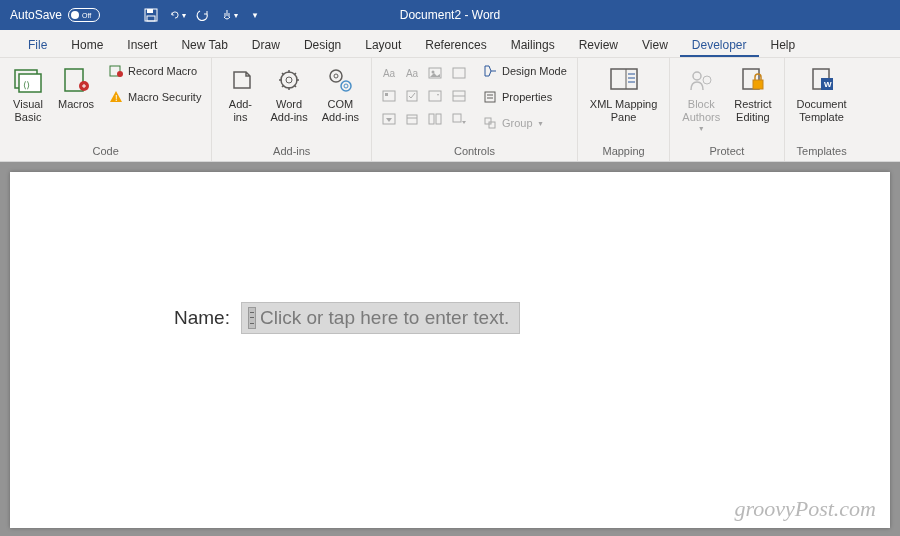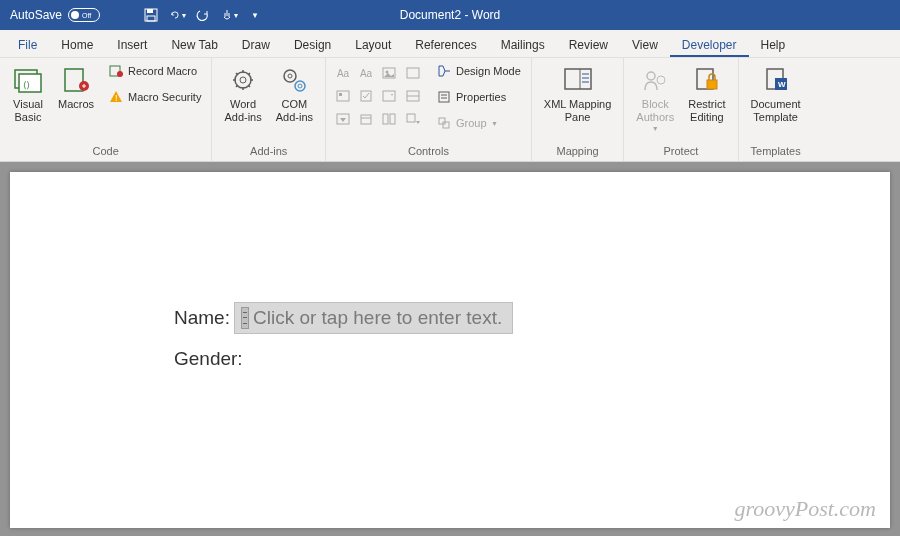--- a/index.html
+++ b/index.html
@@ -6,42 +6,42 @@
 body { width: 900px; height: 536px; background: #fff; overflow: hidden; position: relative; }
 
 .titlebar { height: 30px; background: #2b579a; color: #fff; display: flex; align-items: center; font-size: 12px; position: relative; gap: 28px; }
 .autosave { display: flex; align-items: center; gap: 6px; padding: 0 10px; }
 .toggle { width: 32px; height: 14px; border: 1px solid #fff; border-radius: 8px; display: flex; align-items: center; padding: 0 2px; }
 .toggle-knob { width: 8px; height: 8px; border-radius: 50%; background: #fff; }
 .qat { display: flex; gap: 8px; margin-left: 4px; align-items: center; }
 .qat-icon { width: 18px; height: 18px; display: flex; align-items: center; justify-content: center; cursor: pointer; }
 .title-center { position: absolute; left: 50%; transform: translateX(-50%); font-size: 12px; }
 
-.tabs { height: 28px; background: #f3f2f1; border-bottom: 1px solid #e1dfdd; display: flex; align-items: end; padding: 0 6px; font-size: 12px; }
+.tabs { height: 28px; background: #f3f2f1; border-bottom: 1px solid #e1dfdd; display: flex; align-items: end; padding: 0 16px; font-size: 12px; }
 .tab { padding: 6px 12px 5px; cursor: pointer; color: #323130; }
 .tab.file { color: #2b579a; font-weight: 400; }
 .tab.active { color: #2b579a; border-bottom: 2px solid #2b579a; padding-bottom: 3px; }
 
 .ribbon { height: 104px; background: #f3f2f1; border-bottom: 1px solid #d6d6d6; display: flex; font-size: 11px; color: #323130; }
 .group { border-right: 1px solid #e1dfdd; padding: 4px 6px 2px; display: flex; flex-direction: column; justify-content: space-between; }
 .group-body { display: flex; align-items: flex-start; gap: 2px; flex: 1; }
 .group-label { text-align: center; font-size: 11px; color: #666; padding: 2px 0; }
 .vbtn { display: flex; flex-direction: column; align-items: center; padding: 2px 6px; cursor: pointer; text-align: center; line-height: 1.2; }
 .vbtn .ic { width: 32px; height: 32px; margin-bottom: 2px; display: flex; align-items: center; justify-content: center; }
 .mini-col { display: flex; flex-direction: column; gap: 8px; padding-left: 2px; }
 .mini { display: flex; align-items: center; gap: 4px; padding: 1px 4px; cursor: pointer; white-space: nowrap; font-size: 11px; }
 .mini .mic { width: 16px; height: 16px; display: flex; align-items: center; justify-content: center; }
 .disabled { color: #a6a6a6; }
 .grid3 { display: grid; grid-template-columns: repeat(3, 22px); grid-template-rows: repeat(3, 22px); gap: 1px; }
 .grid3 .cell { display: flex; align-items: center; justify-content: center; cursor: pointer; }
 
 .workspace { background: #949494; height: 374px; padding: 10px 10px 8px; }
 .page { background: #fff; height: 100%; box-shadow: 0 0 4px rgba(0,0,0,0.3); padding: 130px 0 0 164px; font-family: Calibri, sans-serif; font-size: 19px; color: #333; }
 .field-row { margin-bottom: 14px; display: flex; align-items: center; }
-.content-control { border: 1px solid #bfbfbf; background: #d9d9d9; color: #7a7a7a; padding: 4px 10px 4px 6px; display: flex; align-items: center; margin-left: 4px; }
+.content-control { border: 1px solid #bfbfbf; background: #d9d9d9; color: #7a7a7a; padding: 4px 10px 4px 6px; display: flex; align-items: center; margin-left: 11px; }
 .cc-handle { width: 8px; height: 22px; background: #c0c0c0; border: 1px solid #999; margin-right: 4px; display: flex; flex-direction: column; justify-content: space-around; padding: 2px 1px; }
 .cc-handle span { height: 1px; background: #666; }
 
 .watermark { position: absolute; bottom: 14px; right: 24px; font-family: Georgia, serif; font-size: 22px; color: #b8b8b8; font-style: italic; }
 
 svg { display: block; }
 </style>
 </head>
 <body>
 
@@ -150,20 +150,29 @@
       </div>
     </div>
     <div class="group-label">Code</div>
   </div>
 
   <div class="group">
     <div class="group-body">
       <div class="vbtn">
         <div class="ic">
             <svg width="28" height="28">
+              <path d="M8 6 L20 6 L24 10 L24 22 L8 22 Z M20 6 L20 10 L24 10" fill="none" stroke="#605e5c" stroke-width="1.5"></path>
+            </svg>
+          </div>
+        <span style="white-space:pre-line">Add-
+ins</span>
+      </div>
+      <div class="vbtn">
+        <div class="ic">
+            <svg width="28" height="28">
               <circle cx="14" cy="14" r="8" fill="none" stroke="#605e5c" stroke-width="1.5"></circle>
               <circle cx="14" cy="14" r="3" fill="none" stroke="#605e5c"></circle>
               <path d="M14 4 L14 7 M14 21 L14 24 M4 14 L7 14 M21 14 L24 14 M7 7 L9 9 M19 19 L21 21 M21 7 L19 9 M9 19 L7 21" stroke="#605e5c" stroke-width="1.5"></path>
             </svg>
           </div>
         <span style="white-space:pre-line">Word
 Add-ins</span>
       </div>
       <div class="vbtn">
         <div class="ic">
@@ -360,19 +369,16 @@
       <span>Name:</span>
       <div class="content-control">
         <div class="cc-handle">
             <span></span>
             <span></span>
             <span></span>
           </div>
         <span>Click or tap here to enter text.</span>
       </div>
     </div>
-    <div class="field-row">
-      <span>Gender:</span>
-    </div>
   </div>
 </div>
 
 <div class="watermark">groovyPost.com</div>
 
 </body></html>

